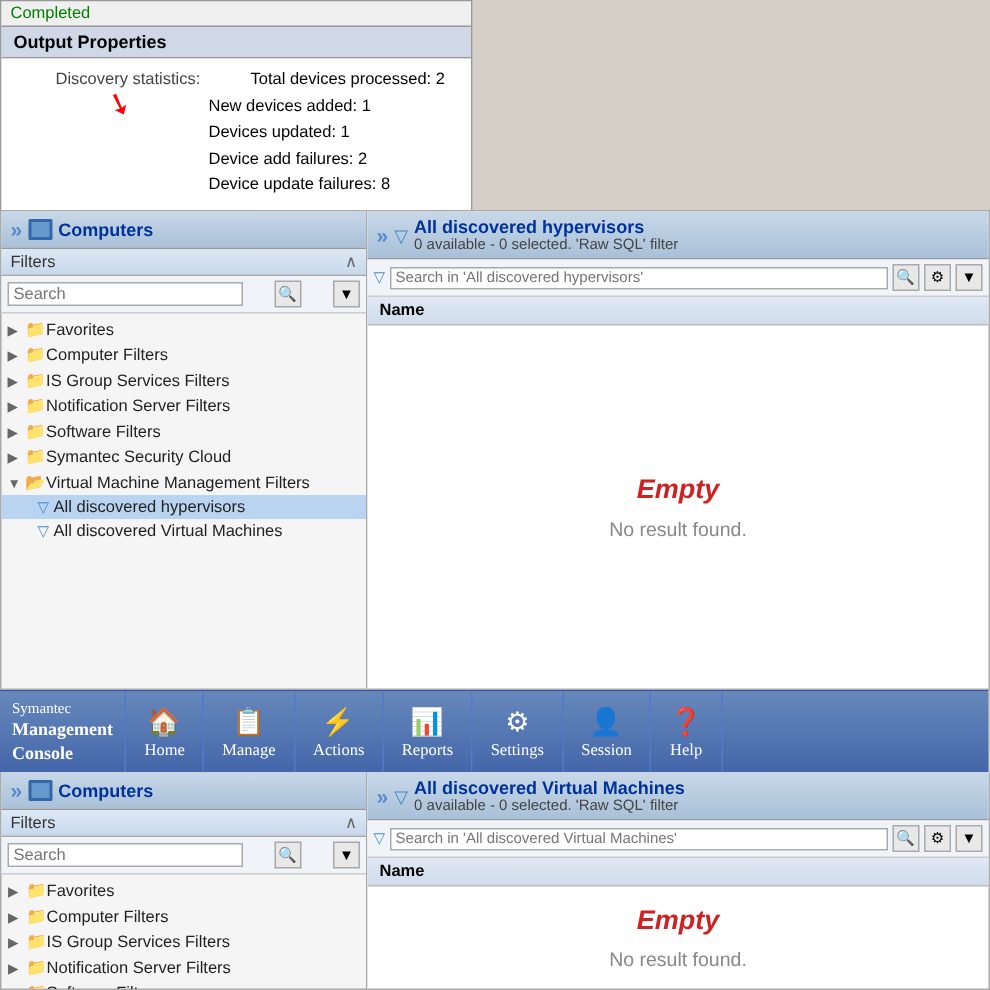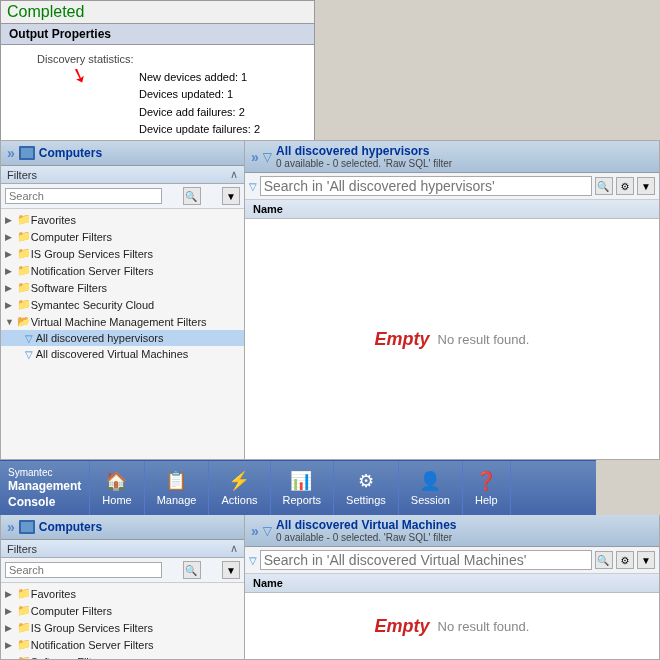--- a/index.html
+++ b/index.html
@@ -9,21 +9,21 @@
     .top-section {
       background: #f0f0f0;
       border: 1px solid #999;
       width: 315px;
       margin: 0;
       position: absolute;
       top: 0; left: 0;
     }
     .completed-label {
       color: #008000;
-      font-size: 16px;
+      font-size: 11px;
       padding: 2px 6px;
       background: #f0f0f0;
     }
     .red-arrow {
       position: absolute;
       top: 40px;
       left: 70px;
       color: red;
       font-size: 20px;
       transform: rotate(20deg);
@@ -160,63 +160,64 @@
       display: flex;
       align-items: center;
       gap: 3px;
       border-bottom: 1px solid #ccc;
       background: #f0f4f8;
     }
     .right-search-input {
       flex: 1;
       border: 1px solid #aaa;
       padding: 1px 3px;
-      font-size: 14px;
+      font-size: 10px;
       background: white;
       color: #999;
     }
 
     .table-header {
       background: linear-gradient(to bottom, #e0e8f4, #d0dcea);
       border-bottom: 1px solid #bbb;
       padding: 3px 8px;
       font-weight: bold;
       font-size: 11px;
     }
 
     .empty-area {
       flex: 1;
       display: flex;
-      flex-direction: row;
+      flex-direction: column;
       align-items: center;
       justify-content: center;
       gap: 8px;
     }
     .empty-label {
       color: #cc2222;
       font-size: 18px;
       font-style: italic;
       font-weight: bold;
     }
     .no-result {
       color: #888;
       font-size: 13px;
     }
 
     
     .taskbar {
       position: absolute;
       top: 460px;
       left: 0;
-      width: 596px;
+      width: 659px;
       height: 55px;
       background: linear-gradient(to bottom, #6688bb, #4466aa);
       display: flex;
       align-items: stretch;
       border-top: 1px solid #3355aa;
+      font-family: Liberation Serif, serif;
     }
     .taskbar-brand {
       display: flex;
       flex-direction: column;
       justify-content: center;
       padding: 4px 8px;
       color: white;
       font-size: 10px;
       line-height: 1.3;
       border-right: 1px solid #5577cc;
@@ -271,26 +272,27 @@
 
 <div class="top-section">
   <div class="completed-label">Completed</div>
   <div style="position:relative">
     <span class="red-arrow">➘</span>
   </div>
   <div class="output-properties-header">Output Properties</div>
   <div class="output-properties-body">
     <div class="stat-row">
       <span class="stat-label">Discovery statistics:</span>
+      <span class="stat-value">Total devices processed: 2</span>
     </div>
     <div style="padding-left:130px">
       <div>New devices added: 1</div>
       <div>Devices updated: 1</div>
       <div>Device add failures: 2</div>
-      <div>Device update failures: 2</div>
+      <div>Device update failures: 8</div>
     </div>
   </div>
 </div>
 
 <div class="panels-row">
 
   <div class="left-panel">
     <div class="panel-header">
       <span class="chevron-right">»</span>
       <span style="display:inline-block; width:16px; height:14px; border:2px solid #3366aa; background:#6699cc; border-radius:1px;"></span>

